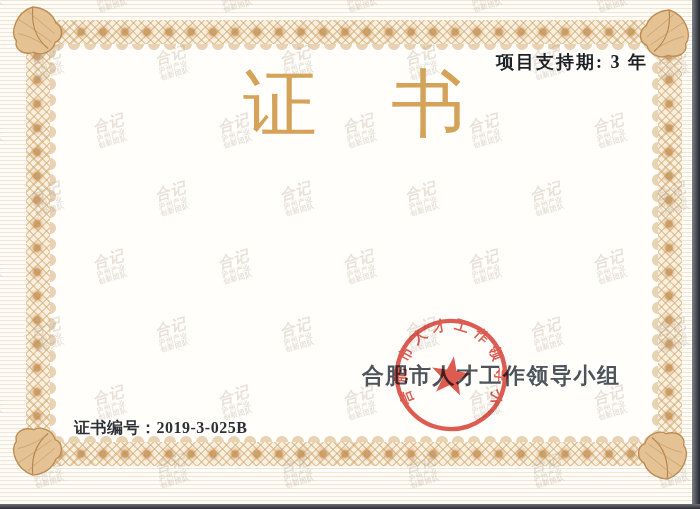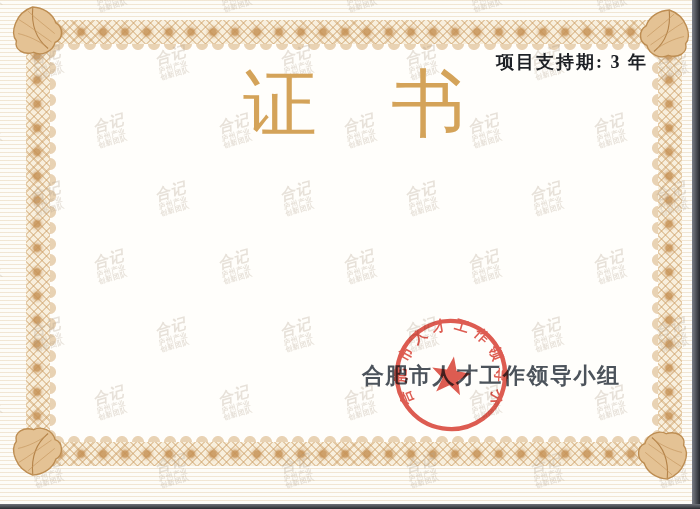--- a/index.html
+++ b/index.html
@@ -381,20 +381,21 @@
   </svg>
 
   <div class="support-period">项目支持期: 3 年</div>
 
   <div class="cert-title">证　书</div>
 
 
   <div class="issuer">合肥市人才工作领导小组</div>
 
 
+  <div class="cert-no"><span>证书编号：</span><span>2019-3-025B</span></div>
 
   <svg class="seal" viewBox="0 0 120 120">
     <defs>
       <path id="sealArc" d="M 27.5,92.5 A 46 46 0 1 1 92.5,92.5" fill="none"></path>
     </defs>
     <circle cx="60" cy="60" r="55" fill="none" stroke="#d6382c" stroke-width="4.5"></circle>
     <path d="M60,41 L65,55.1 L80,55.5 L68.1,64.6 L72.3,79 L60,70.5 L47.7,79 L51.9,64.6 L40,55.5 L55,55.1 Z" fill="#d6382c"></path>
     <text font-size="14.5" font-weight="bold" fill="#d6382c" letter-spacing="6.2" font-family="Liberation Serif, DejaVu Serif, serif">
       <textPath href="#sealArc">合肥市人才工作领导小组</textPath>
     </text>

